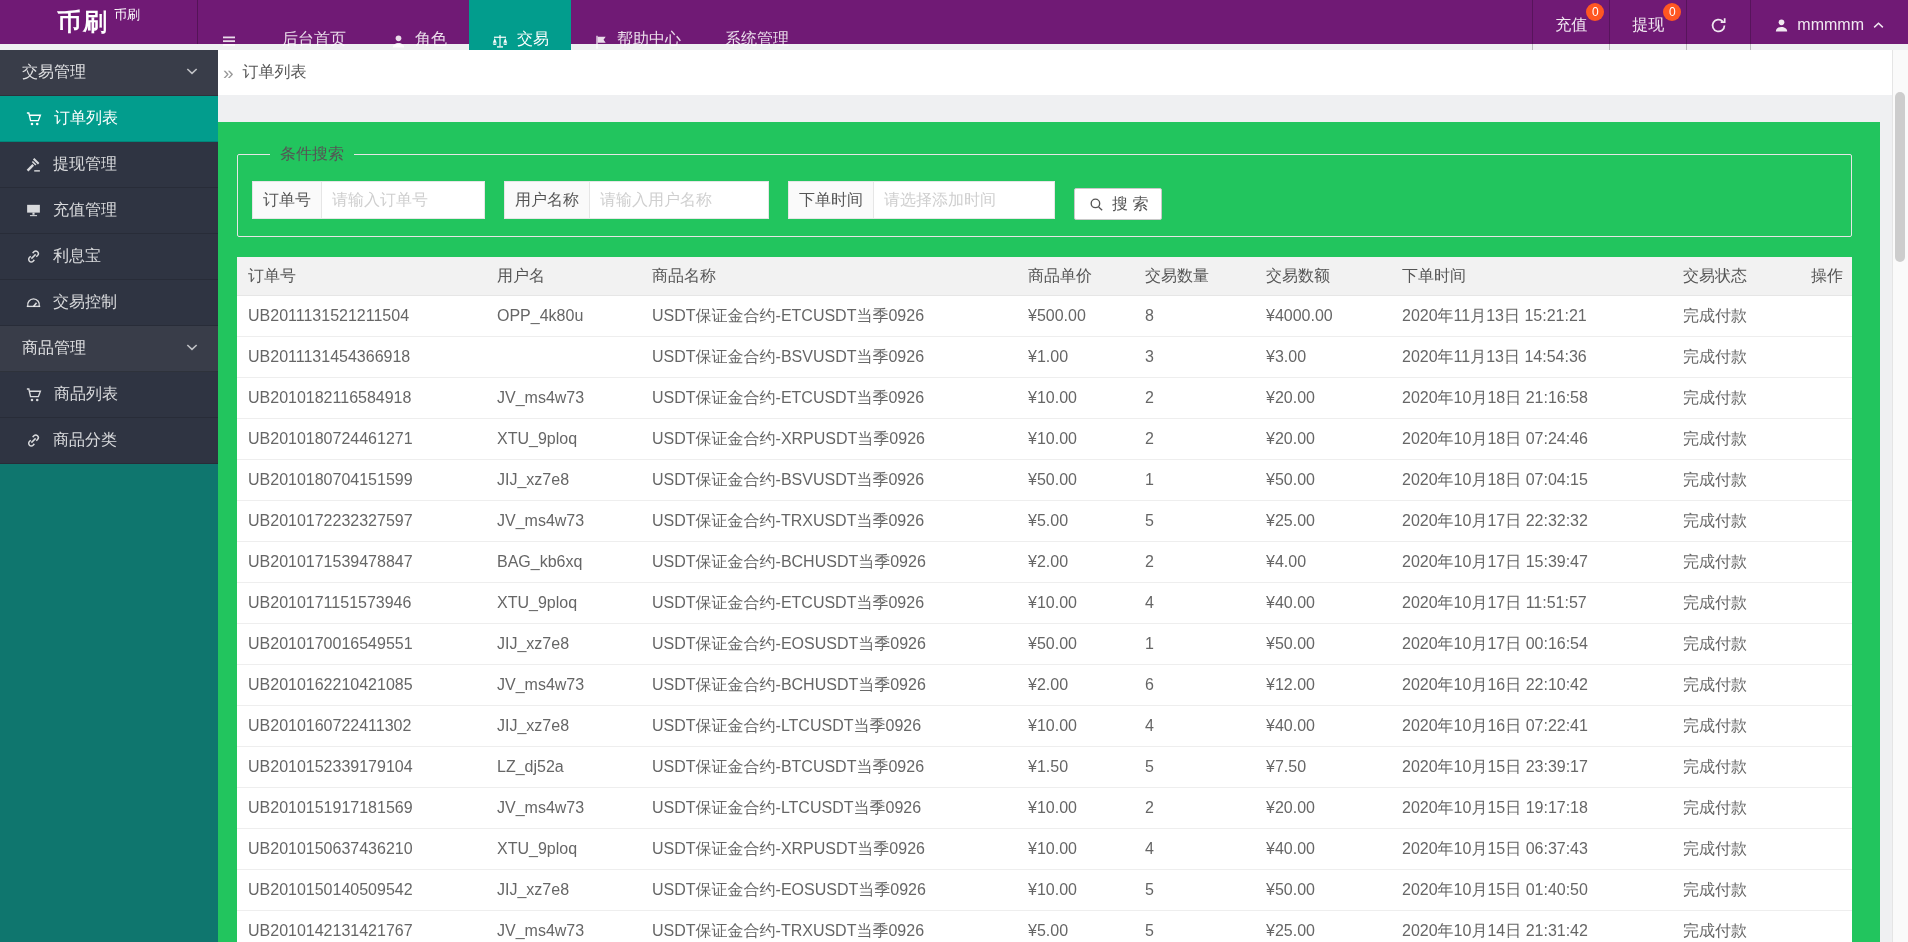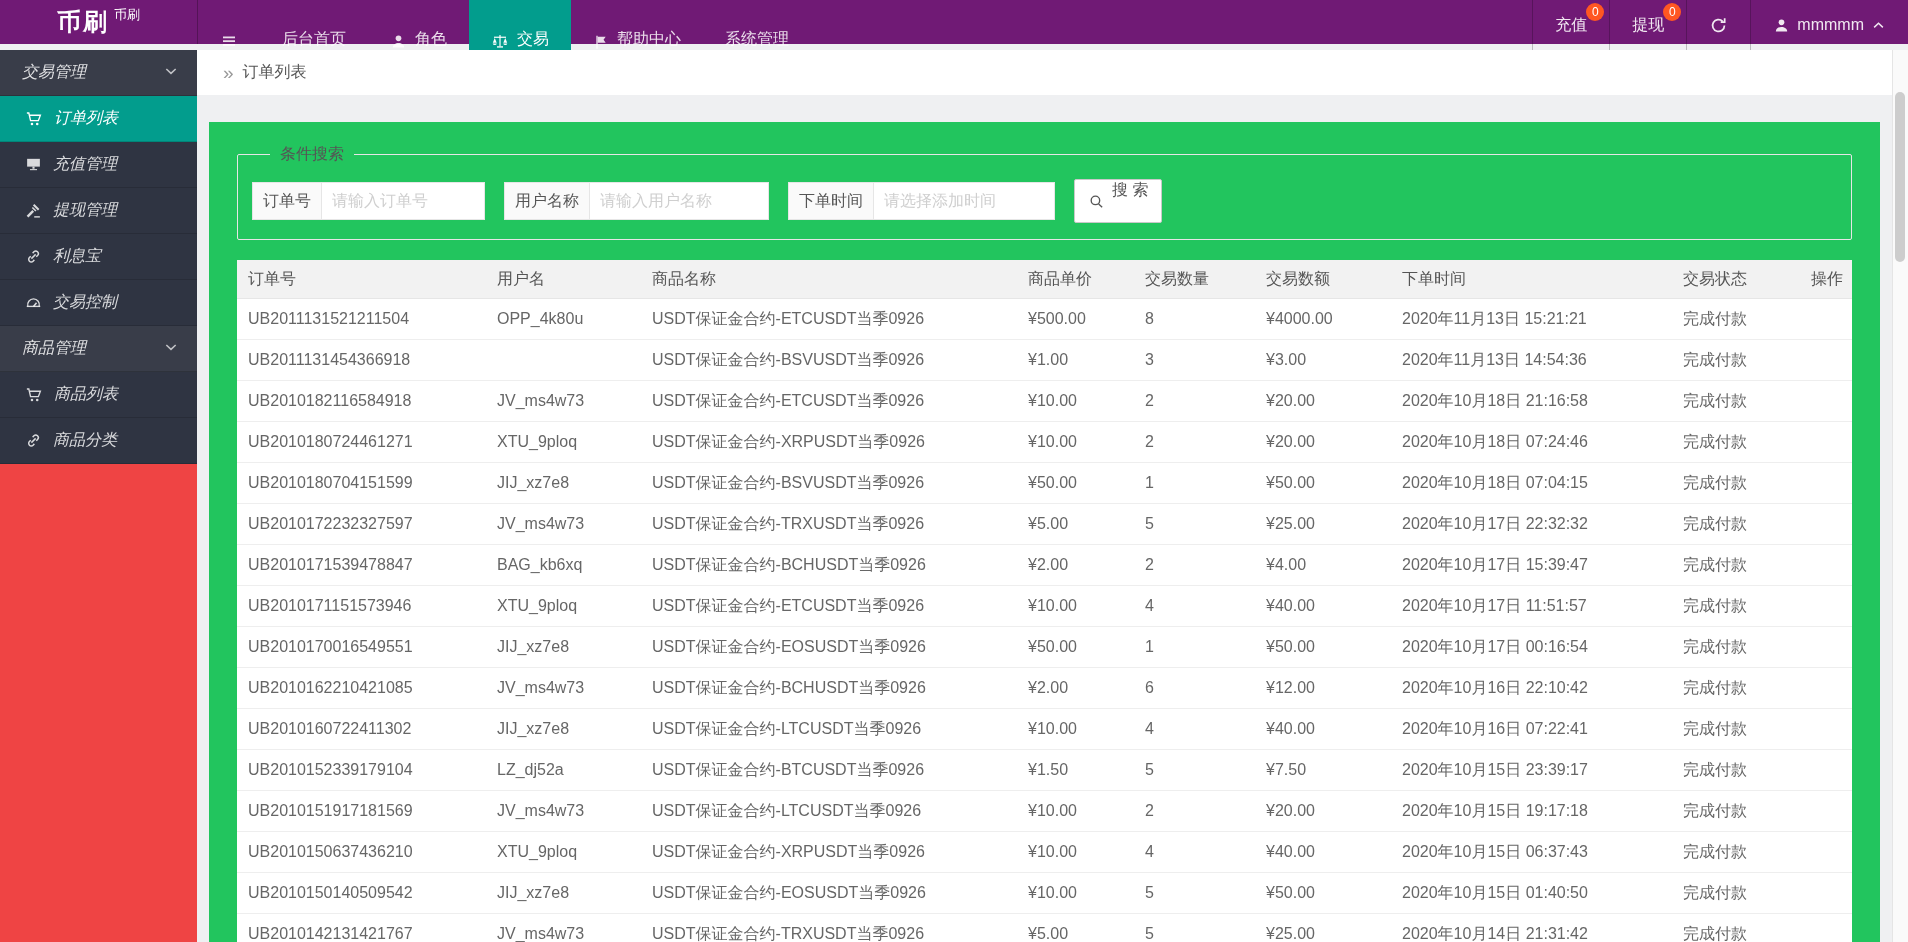--- a/index.html
+++ b/index.html
@@ -18,21 +18,21 @@
   .topnav{display:flex;height:50px;}
   .nav-item{padding:0 22px;height:50px;display:flex;align-items:flex-end;gap:8px;font-size:16px;color:rgba(255,255,255,.85);cursor:pointer;position:relative;}
   .nav-item.active{background:#029D8D;color:#fff;}
   .topright{margin-left:auto;display:flex;height:50px;}
   .top-item{padding:0 22px;height:50px;display:flex;align-items:center;gap:7px;font-size:16px;color:rgba(255,255,255,.9);cursor:pointer;position:relative;border-left:1px solid rgba(0,0,0,.22);}
   .badge{position:absolute;top:3px;right:5px;background:#FF5722;color:#fff;font-size:12px;height:18px;min-width:10px;padding:0 4px;border-radius:9px;line-height:18px;text-align:center;}
   .icon{display:inline-flex;align-items:center;justify-content:center;line-height:0;}
   .icon svg{display:block;}
 
   
-  .sidebar{position:absolute;top:50px;left:0;bottom:0;width:197px;background:#ef4444;z-index:4;font-style:italic;}
+  .sidebar{position:absolute;top:50px;left:0;bottom:0;width:218px;background:#0f766e;z-index:4;}
   .side-header{height:45px;background:#393D49;color:rgba(255,255,255,.85);display:flex;align-items:center;padding:0 18px 0 22px;font-size:16px;cursor:pointer;border-bottom:1px solid rgba(0,0,0,.18);}
   .side-header .chev{margin-left:auto;opacity:.8;}
   .side-item{height:45px;background:#2F3442;color:rgba(255,255,255,.82);display:flex;align-items:center;gap:11px;padding:0 10px 0 25px;font-size:16px;cursor:pointer;border-bottom:1px solid rgba(0,0,0,.14);}
   .side-item.active{background:#029D8D;color:#fff;}
 
   
   .main{position:absolute;left:197px;top:50px;right:0;bottom:0;background:#EFF0F2;}
   .breadcrumb-bar{height:45px;background:#fff;display:flex;align-items:center;padding-left:26px;gap:9px;}
   .bc-sep{color:#999;font-size:19px;line-height:1;}
   .bc-cur{color:#555;font-size:16px;}
@@ -42,21 +42,21 @@
   fieldset.search-fieldset{border:1px solid #E6E6E6;margin:0;padding:8px 14px 16px;border-radius:2px;}
   fieldset.search-fieldset legend{margin-left:18px;padding:0 10px;font-size:16px;color:#555;}
   .search-row{display:flex;align-items:center;margin-top:6px;}
   .fgroup{display:flex;margin-right:19px;}
   .flabel{background:#FAFAFA;border:1px solid #E6E6E6;border-right:none;height:36px;line-height:36px;padding:0 10px;font-size:16px;color:#555;white-space:nowrap;}
   .finput{border:1px solid #E6E6E6;height:36px;box-sizing:content-box;padding:0 10px;font-size:16px;color:#666;outline:none;font-family:inherit;}
   .finput::placeholder{color:#CFCFCF;}
   .fgroup:nth-child(1) .finput{width:142px;}
   .fgroup:nth-child(2) .finput{width:158px;}
   .fgroup:nth-child(3) .finput{width:160px;}
-  .search-btn{height:44px;border:1px solid #C9C9C9;background:#fff;border-radius:2px;display:flex;gap:7px;padding:0 13px;font-size:16px;color:#555;cursor:pointer;font-family:inherit;}
+  .search-btn{height:32px;border:1px solid #C9C9C9;background:#fff;border-radius:2px;display:flex;align-items:center;gap:7px;padding:0 13px;font-size:16px;color:#555;cursor:pointer;font-family:inherit;margin-top:9px;}
 
   
   table.data-table{width:100%;border-collapse:collapse;table-layout:fixed;margin-top:20px;}
   .data-table thead th{background:#F2F2F2;font-weight:normal;text-align:left;color:#555;font-size:16px;height:38px;padding:0 11px;border-bottom:1px solid #E6E6E6;white-space:nowrap;overflow:hidden;}
   .data-table tbody td{height:40px;color:#666;font-size:16px;padding:0 11px;border-bottom:1px solid #EEEEEE;white-space:nowrap;overflow:hidden;background:#fff;}
 
   
   .scrollbar{position:absolute;right:0;top:50px;bottom:0;width:15px;background:#FAFAFA;border-left:1px solid #E5E5E5;z-index:6;}
   .scroll-thumb{position:absolute;top:42px;left:2px;width:10px;height:170px;background:#CDCDCD;border-radius:5px;}
 </style>
@@ -165,37 +165,37 @@
             <path d="M2.5 4h2.6l2.3 10.2h10.4L20.5 7H6"></path>
             <circle cx="9.3" cy="18.7" r="1.7" fill="currentColor" stroke="none"></circle>
             <circle cx="16.3" cy="18.7" r="1.7" fill="currentColor" stroke="none"></circle>
           </svg>
         </span>
         <span>订单列表</span>
       </div>
       <div class="side-item">
         <span class="icon">
           <svg width="17" height="17" viewBox="0 0 24 24" fill="currentColor">
-            <path d="M3 4h18v11H3z"></path>
-            <path d="M10.5 15h3v3h-3z"></path>
-            <path d="M7 18.5h10V20H7z"></path>
-          </svg>
-        </span>
-        <span>充值管理</span>
-      </div>
-      <div class="side-item">
-        <span class="icon">
-          <svg width="17" height="17" viewBox="0 0 24 24" fill="currentColor">
             <path d="M13.2 2.8l7.1 7.1-2 2-7.1-7.1z"></path>
             <path d="M11.2 6.9l5 5-1.6 1.6-5-5z"></path>
             <path d="M10.4 11.3l2.4 2.4-8 8.1-2.4-2.5z"></path>
             <path d="M13 20h8v2h-8z"></path>
           </svg>
         </span>
         <span>提现管理</span>
+      </div>
+      <div class="side-item">
+        <span class="icon">
+          <svg width="17" height="17" viewBox="0 0 24 24" fill="currentColor">
+            <path d="M3 4h18v11H3z"></path>
+            <path d="M10.5 15h3v3h-3z"></path>
+            <path d="M7 18.5h10V20H7z"></path>
+          </svg>
+        </span>
+        <span>充值管理</span>
       </div>
       <div class="side-item">
         <span class="icon">
           <svg width="17" height="17" viewBox="0 0 24 24" fill="none" stroke="currentColor" stroke-width="2.1">
             <path d="M9 15l6-6"></path>
             <path d="M10.8 7.2l1.8-1.8a3.6 3.6 0 0 1 5.1 5.1l-1.8 1.8"></path>
             <path d="M13.2 16.8l-1.8 1.8a3.6 3.6 0 0 1-5.1-5.1l1.8-1.8"></path>
           </svg>
         </span>
         <span>利息宝</span>

